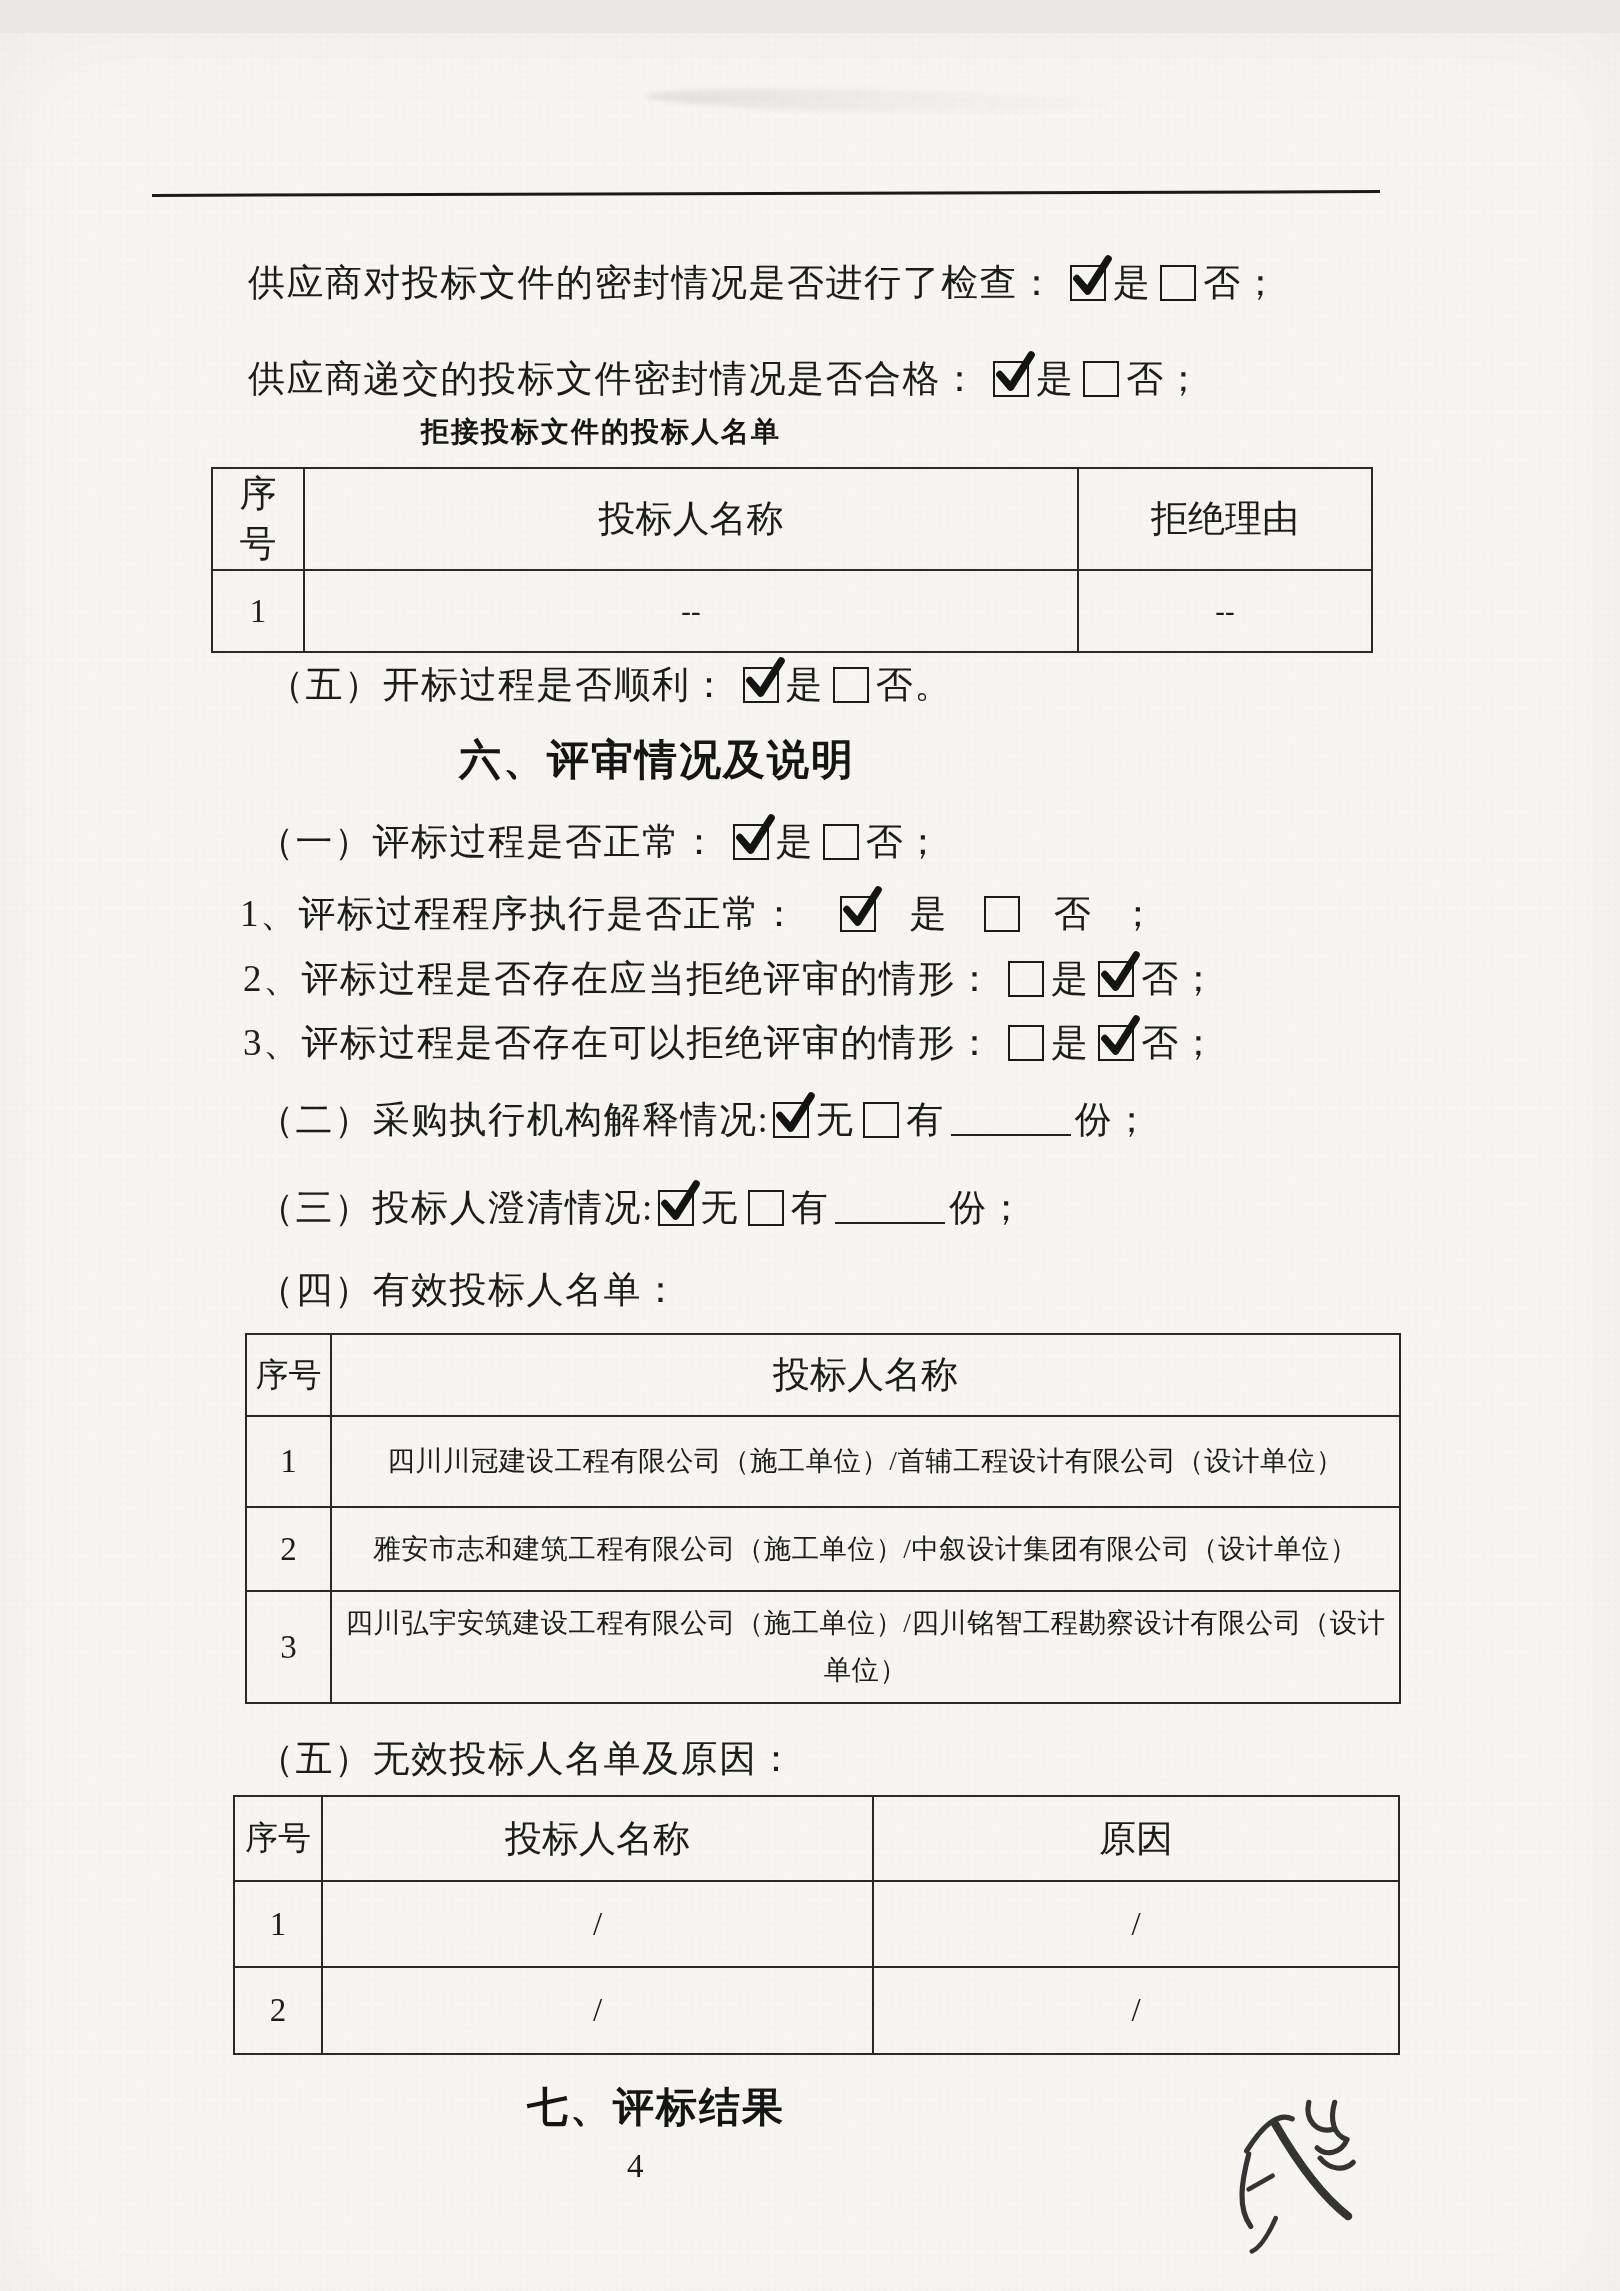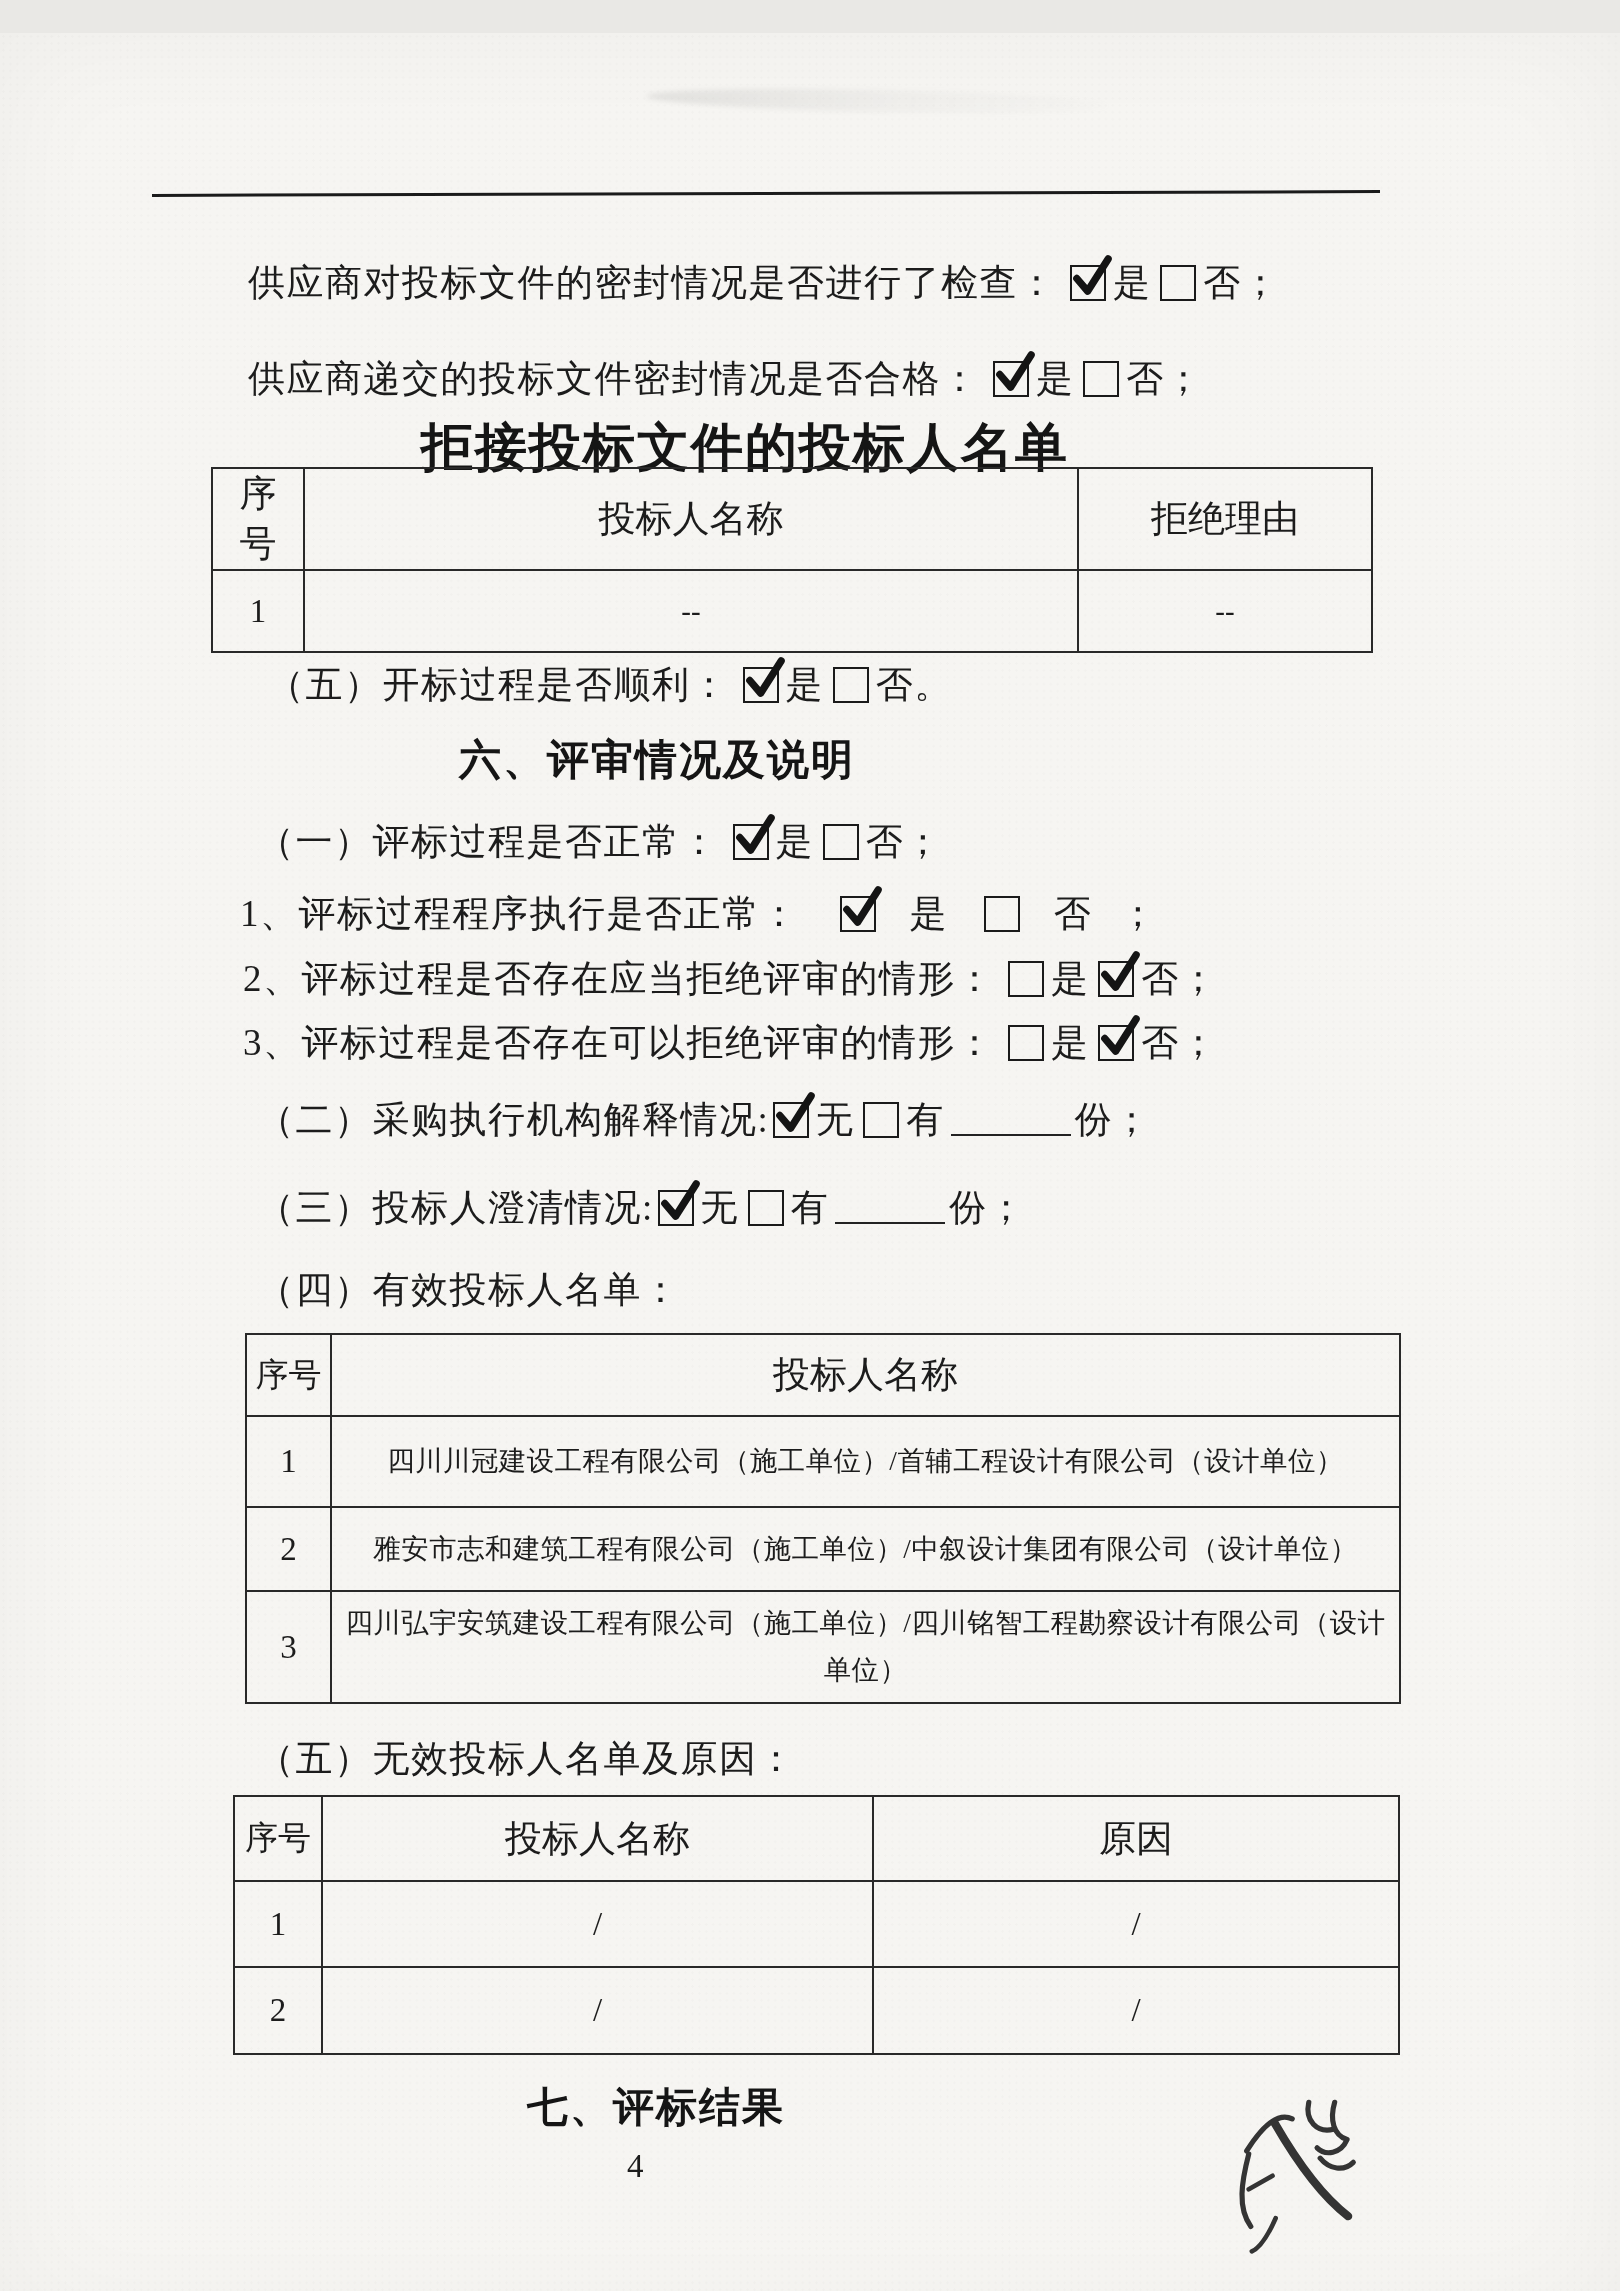--- a/index.html
+++ b/index.html
@@ -32,21 +32,21 @@
   .cb{
     position:relative;display:inline-block;
     width:32px;height:32px;border:2.9px solid #1a1a1a;
     margin:0 6.9px 0 8.8px;flex:0 0 auto;background:transparent;overflow:visible;
   }
   .cb.first{margin-left:13.7px;}
   .cb.tight{margin-left:3.9px;}
   .cb .check{position:absolute;left:-2.9px;top:-12.7px;width:45px;height:49px;overflow:visible;}
   .heading{
     position:absolute;font-family:"Liberation Sans","DejaVu Sans",sans-serif;
-    font-weight:700;font-size:52px;letter-spacing:2px;white-space:nowrap;color:#151515;
+    font-weight:700;font-size:28px;letter-spacing:2px;white-space:nowrap;color:#151515;
   }
   .blank{
     display:inline-block;width:120px;height:29px;
     border-bottom:2.9px solid #222;margin:0 3.9px 0 5.9px;flex:0 0 auto;
   }
   table.doc{
     position:absolute;border-collapse:collapse;table-layout:fixed;
     font-size:37px;color:#1c1c1c;
   }
   table.doc td, table.doc th{

